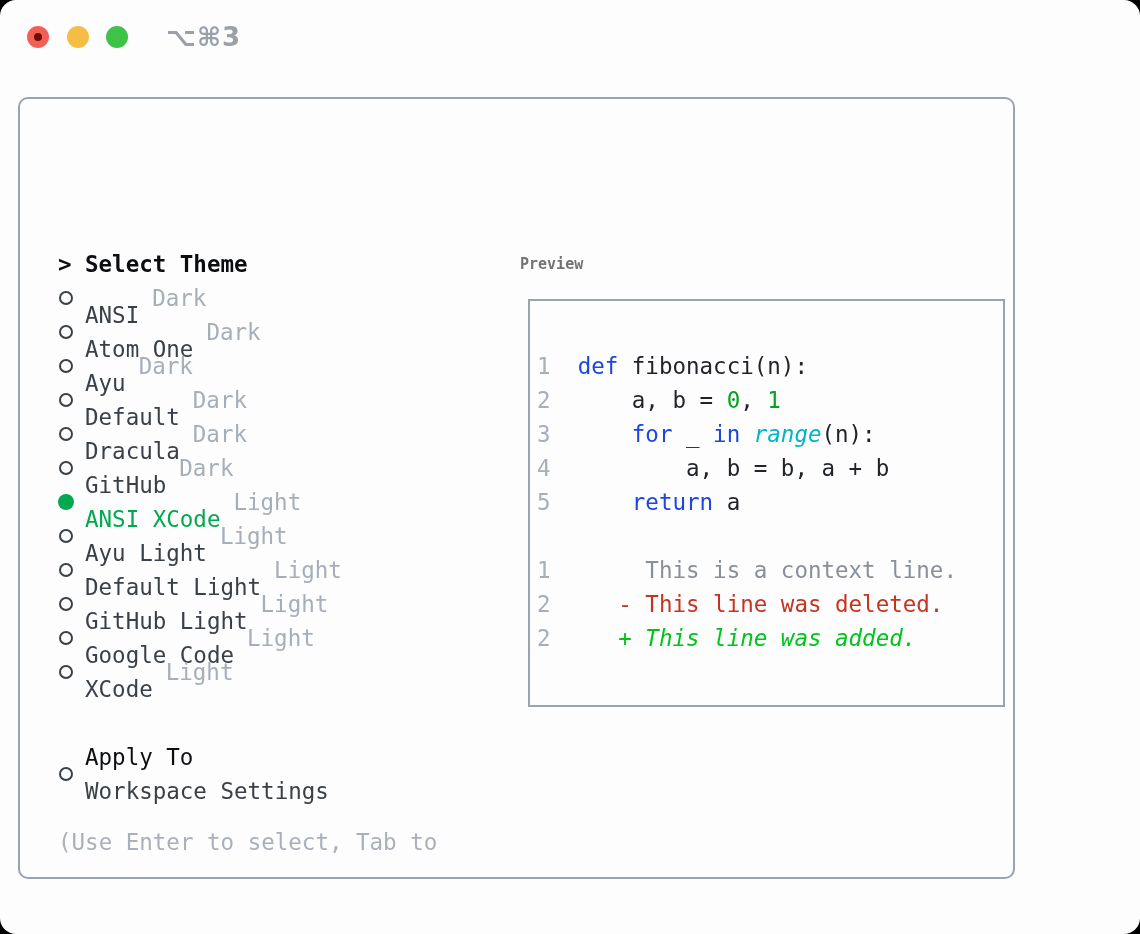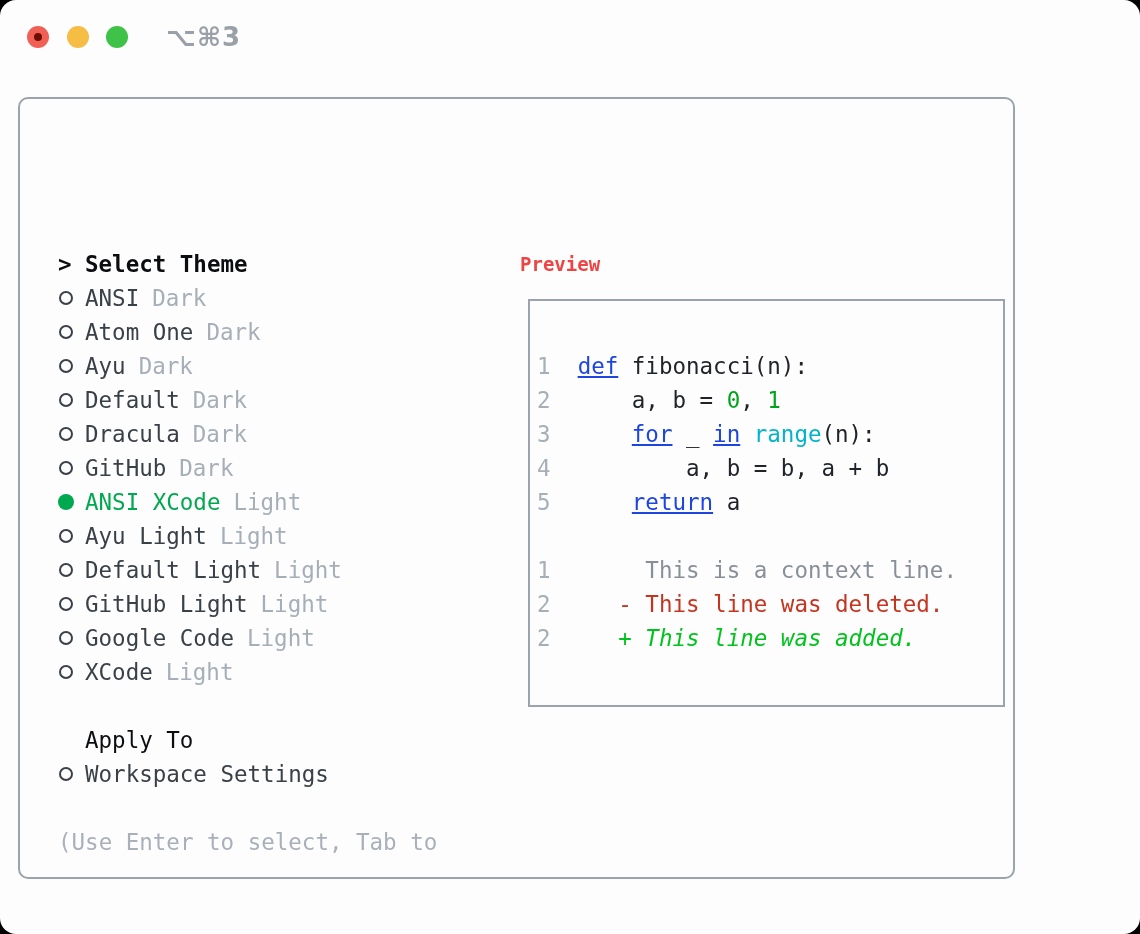--- a/index.html
+++ b/index.html
@@ -27,39 +27,39 @@
     box-sizing:border-box;
   }
   
   #left-col{position:absolute;left:38px;top:148px;width:440px;}
   .row{height:34px;line-height:34px;font-size:22.5px;display:flex;white-space:pre;color:var(--text);}
   .bcol{width:27px;flex:0 0 27px;position:relative;}
   .bullet-hollow{position:absolute;left:1px;top:10px;width:10px;height:10px;border:2.5px solid var(--text);border-radius:50%;box-sizing:content-box;}
   .bullet-filled{position:absolute;left:0px;top:9px;width:16px;height:16px;border-radius:50%;background:var(--selected);}
   .hdr{font-weight:bold;color:#0b0d10;}
   .prefix{font-weight:bold;color:#0b0d10;}
-  .tname{color:var(--text);}
+  .tname{color:var(--text);margin-top:17px;}
   .tname.sel{color:var(--selected);}
   .ttag{color:var(--muted);margin-left:13px;}
   .hint{color:var(--hint);}
   
   #preview-title{
     position:absolute;left:500px;top:148px;height:34px;line-height:34px;
-    font-size:19px;font-weight:bold;color:#ef4444;
+    font-size:15px;font-weight:bold;color:#737373;
   }
   #preview-box{
     position:absolute;left:508px;top:200px;width:477px;height:408px;
     border:2px solid var(--border);box-sizing:border-box;background:#fdfdfd;
     overflow:hidden;
   }
   #code{padding:48px 0 0 7px;}
   .cl{height:34px;line-height:34px;font-size:22.5px;white-space:pre;}
   .ln{color:var(--linenum);}
-  .kw{color:var(--keyword);text-decoration:underline;}
-  .bi{color:var(--builtin);}
+  .kw{color:var(--keyword);}
+  .bi{color:var(--builtin);font-style:italic;}
   .nm{color:var(--number);}
   .pl{color:var(--code-text);}
   .ctx{color:var(--context);}
   .del{color:var(--deleted);}
   .add{color:var(--added);font-style:italic;}
 </style>
 </head>
 <body>
 
 <div id="window">

